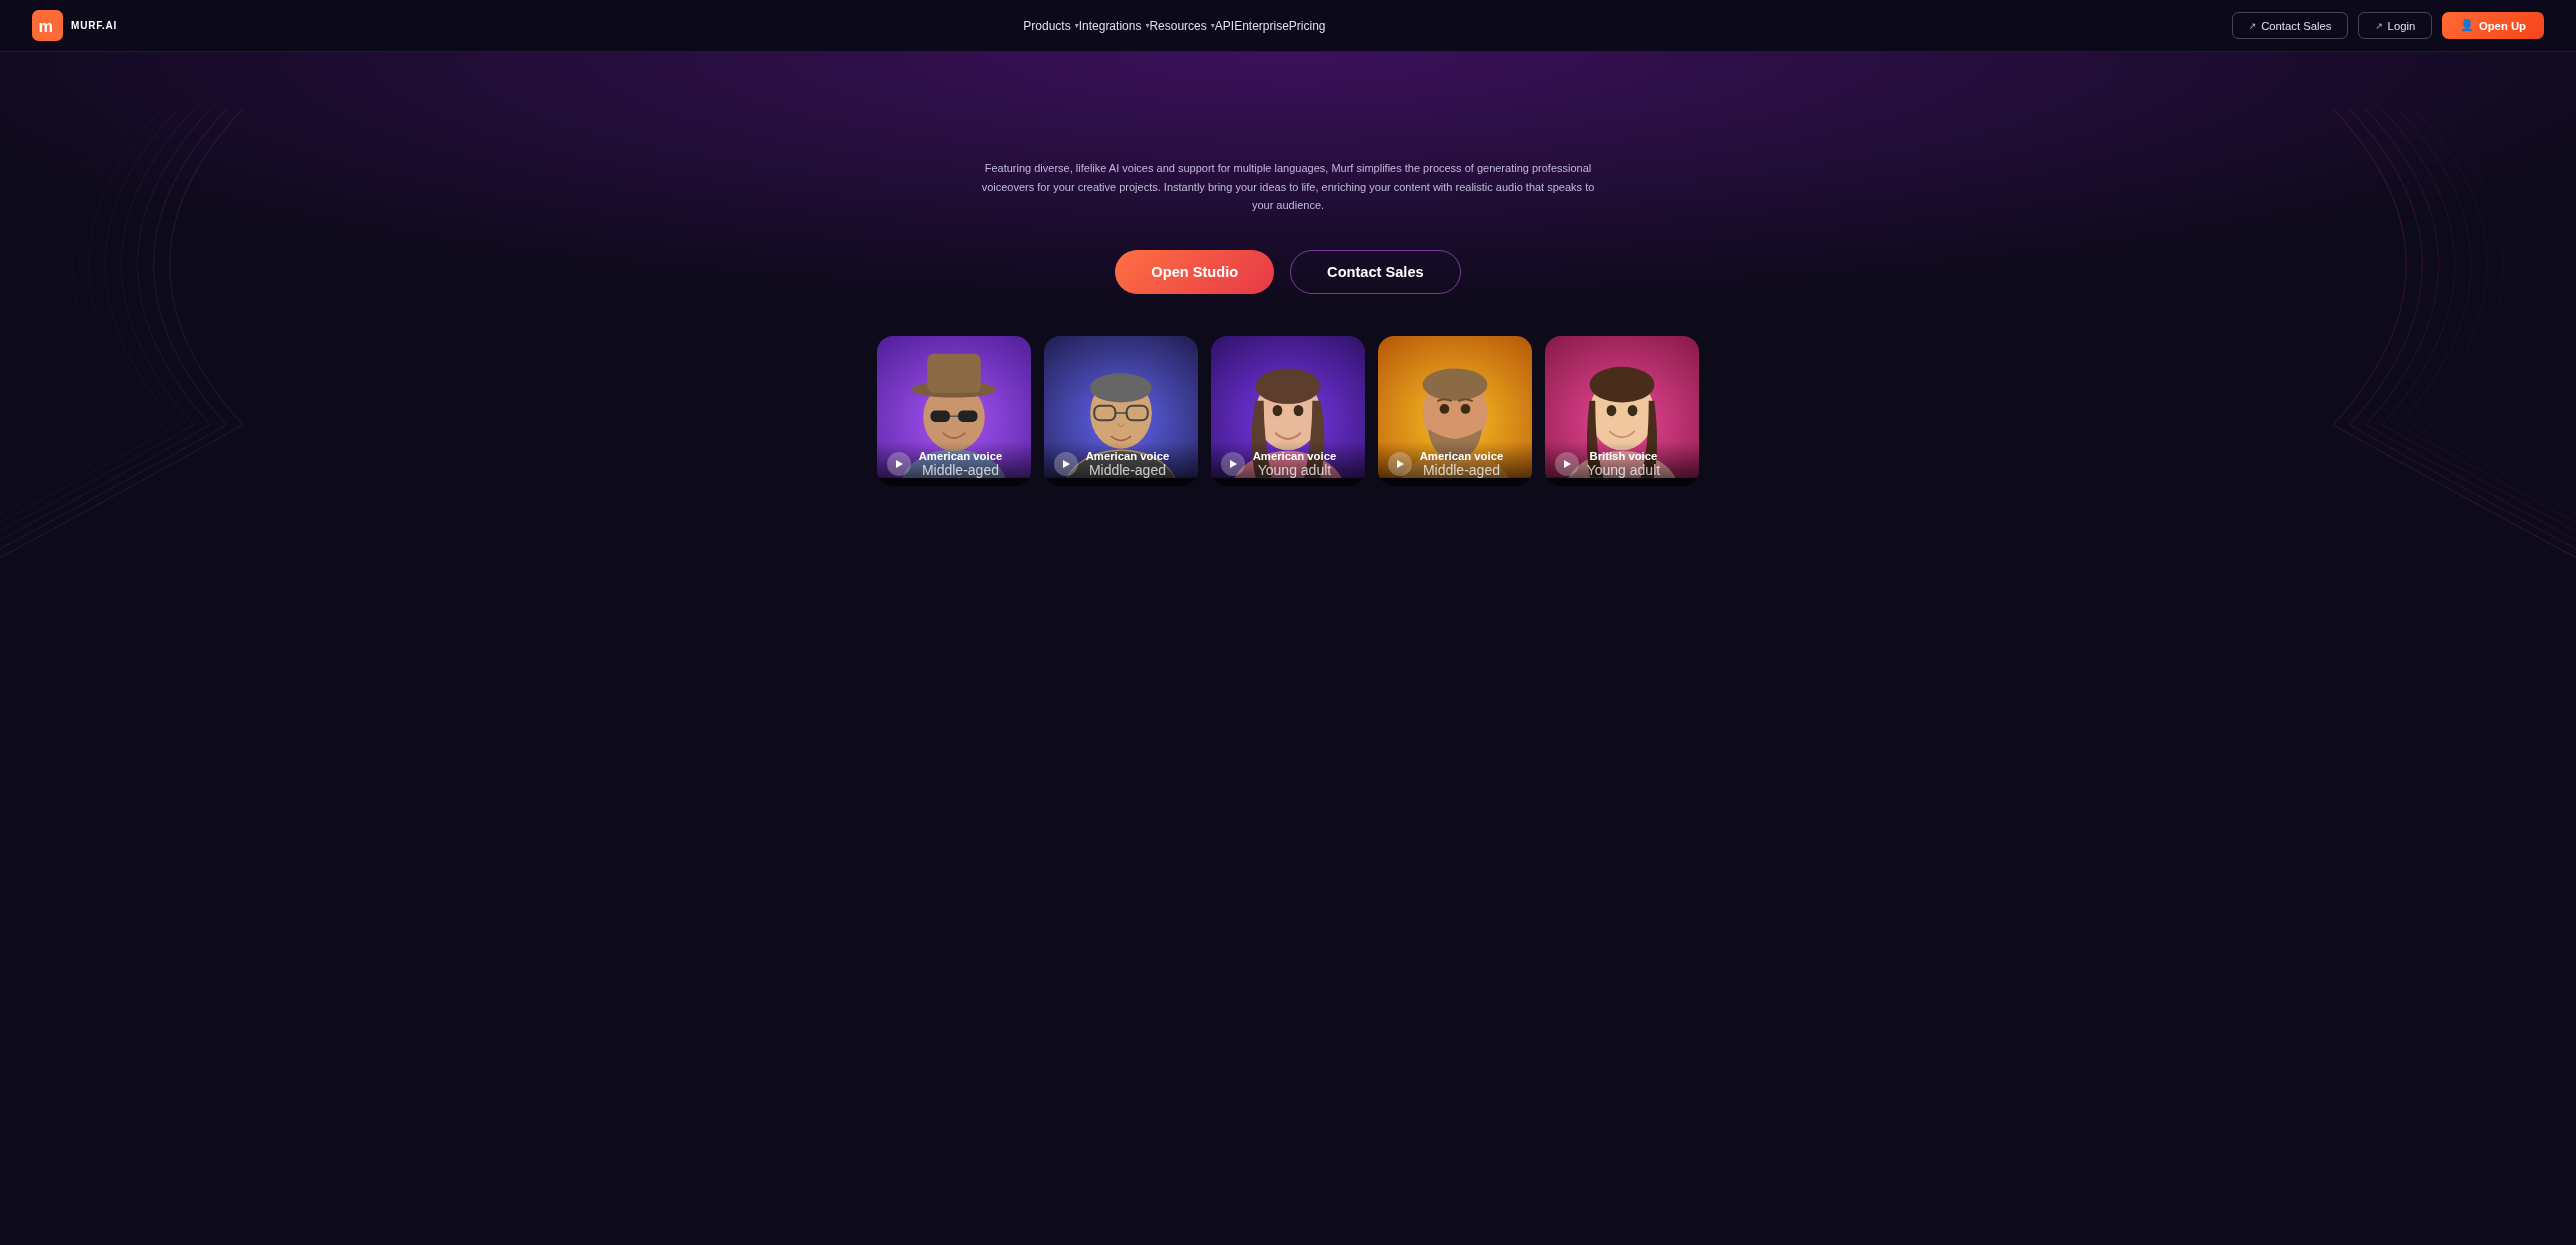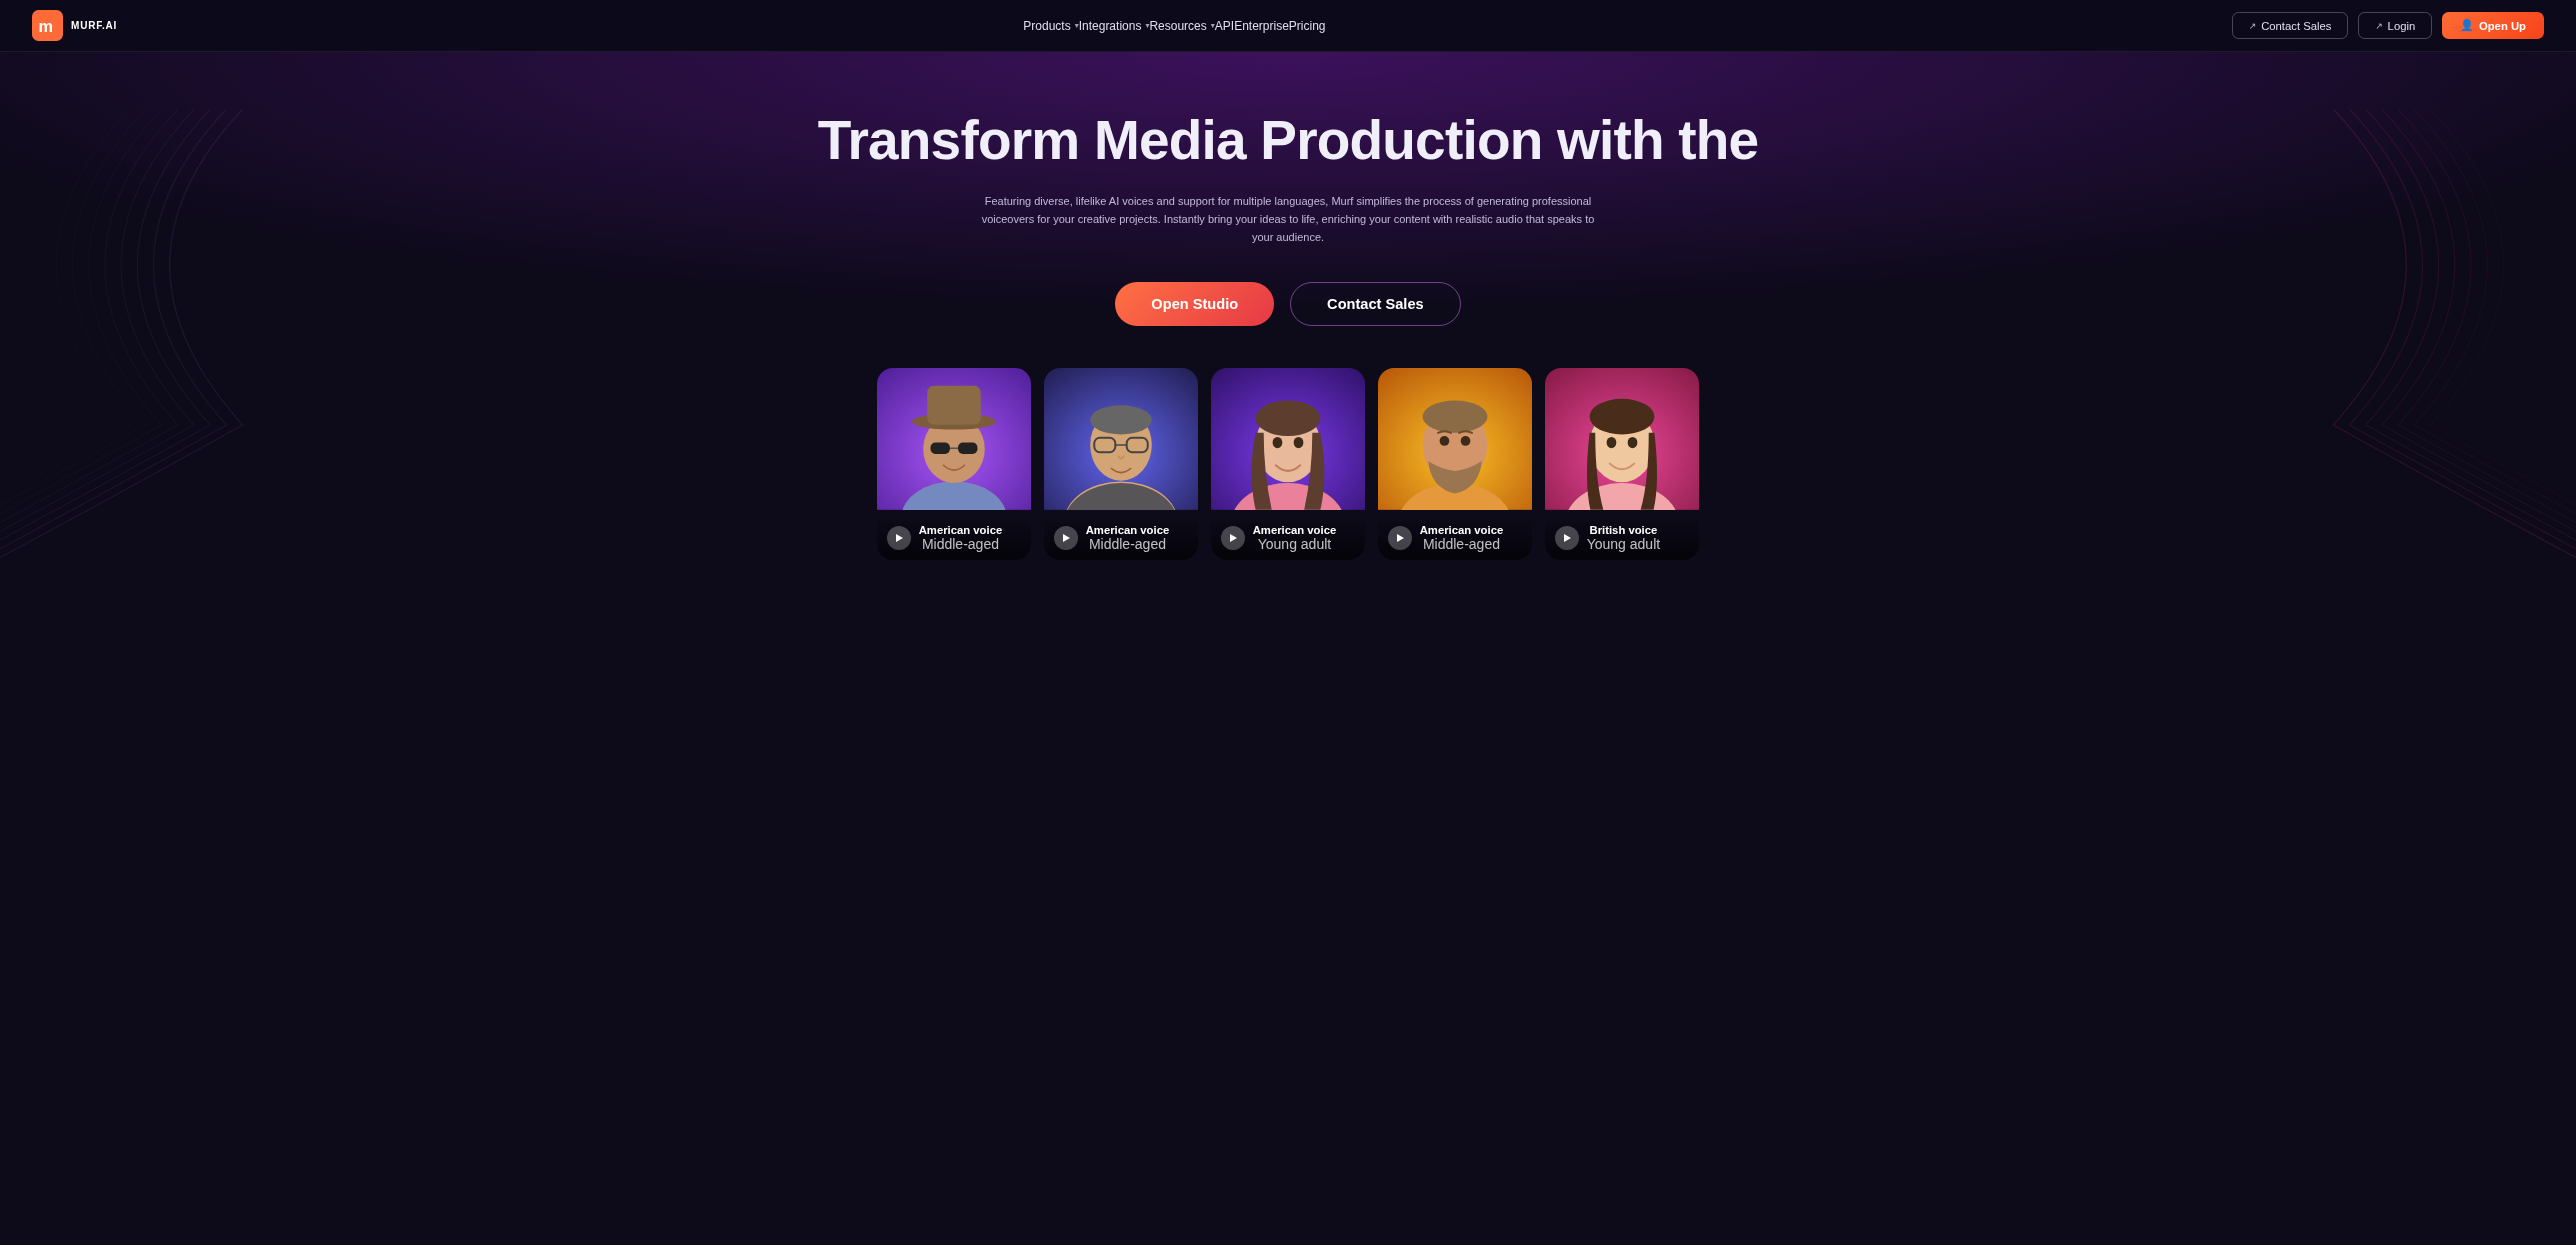--- a/index.html
+++ b/index.html
@@ -184,21 +184,21 @@
       margin-top: 42px;
       padding: 0 16px;
       position: relative;
       z-index: 2;
     }
     .voice-card {
       border-radius: 16px;
       overflow: hidden;
       position: relative;
       width: 154px;
-      height: 192px;
+      height: 150px;
       flex-shrink: 0;
     }
     .card-footer {
       position: absolute;
       bottom: 0;
       left: 0;
       right: 0;
       padding: 8px 9.7px;
       background: linear-gradient(0deg, rgba(0,0,0,0.7) 0%, transparent 100%);
       display: flex;
@@ -323,21 +323,21 @@
       <path d="M60 10 Q240 200 60 400 Q240 500 390 580" stroke="rgba(240,60,140,0.4)" stroke-width="1.5" fill="none"></path>
       <path d="M80 10 Q260 200 80 400 Q260 500 410 580" stroke="rgba(240,60,140,0.35)" stroke-width="1.5" fill="none"></path>
       <path d="M100 10 Q280 200 100 400 Q280 500 430 580" stroke="rgba(240,60,140,0.3)" stroke-width="1.5" fill="none"></path>
       <path d="M120 10 Q300 200 120 400 Q300 500 450 580" stroke="rgba(240,60,140,0.25)" stroke-width="1.5" fill="none"></path>
       <path d="M140 10 Q320 200 140 400 Q320 500 470 580" stroke="rgba(240,60,140,0.2)" stroke-width="1.5" fill="none"></path>
       <path d="M160 10 Q340 200 160 400 Q340 500 490 580" stroke="rgba(240,60,140,0.15)" stroke-width="1.5" fill="none"></path>
     </g>
   </svg>
 
   <h1>
-    <span class="hero-title-white">Transform Media Production with the</span><br>
+    <br>
   </h1>
 
   <p class="hero-subtitle">Featuring diverse, lifelike AI voices and support for multiple languages, Murf simplifies the process of generating professional voiceovers for your creative projects. Instantly bring your ideas to life, enriching your content with realistic audio that speaks to your audience.</p>
 
   <div class="hero-cta">
     <button class="btn-open-studio">Open Studio</button>
     <button class="btn-contact-sales-hero">Contact Sales</button>
   </div>
 
   <div class="voice-cards-container" id="voice-cards">

